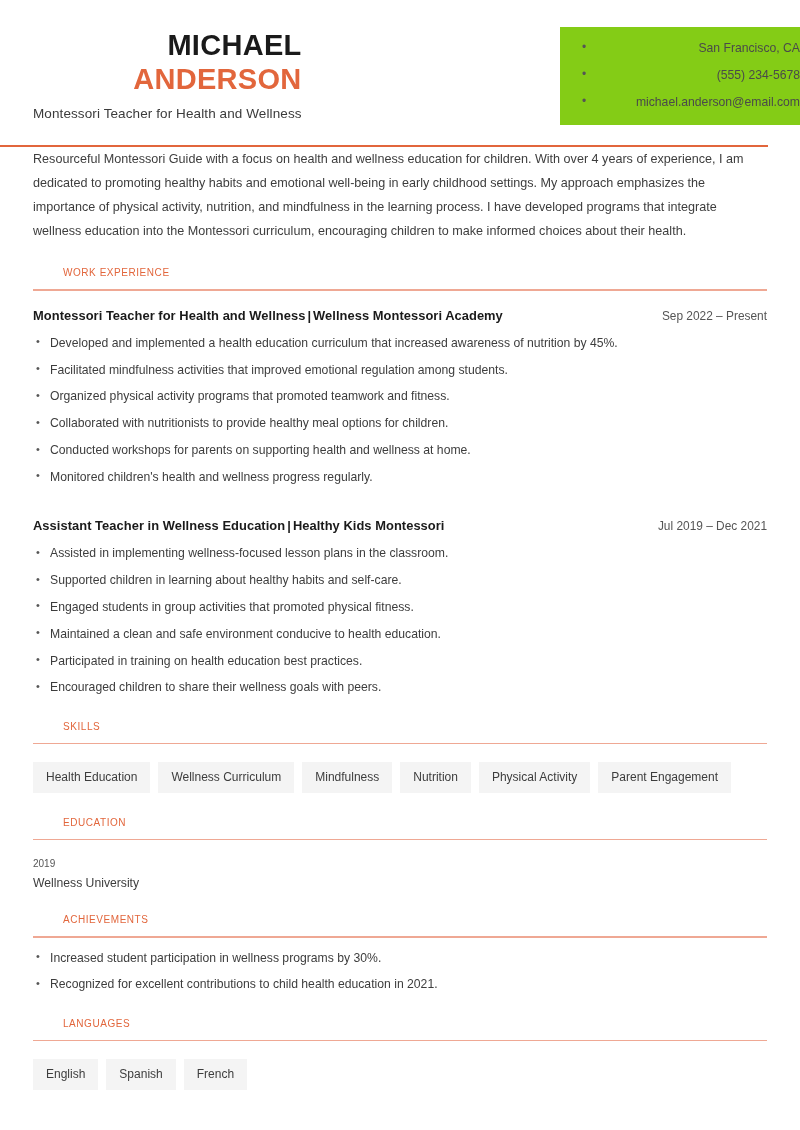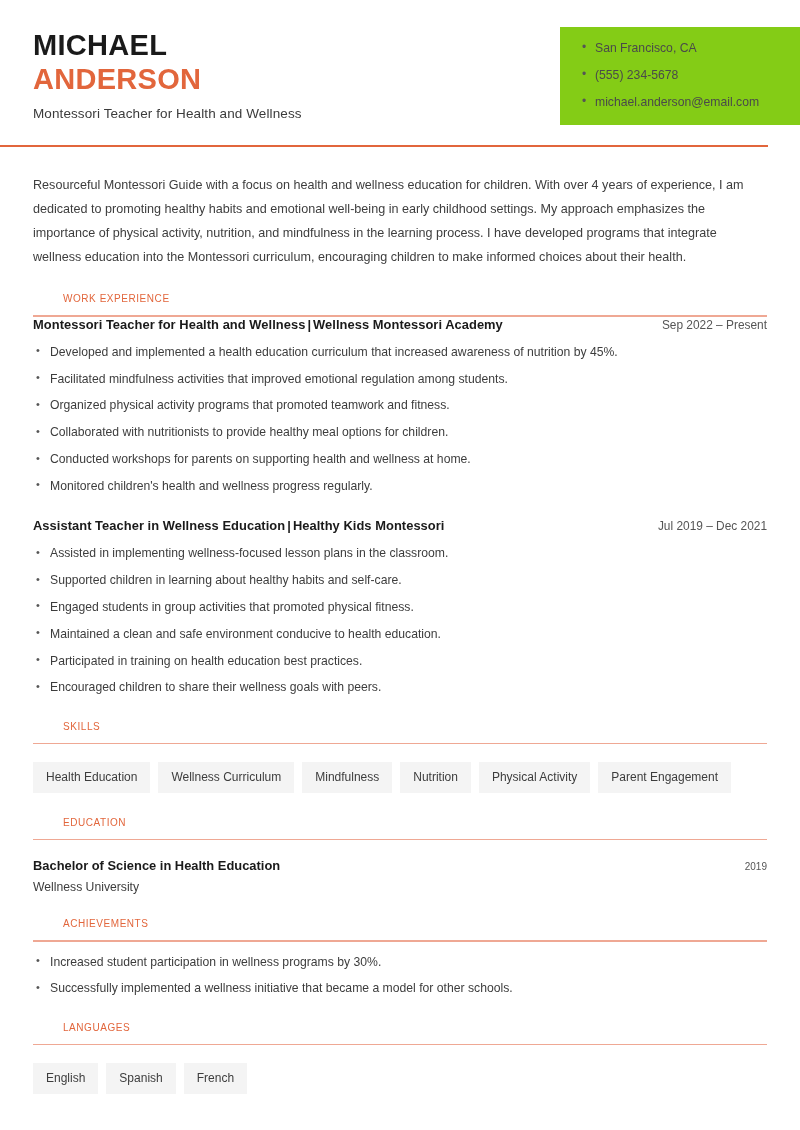--- a/index.html
+++ b/index.html
@@ -21,20 +21,21 @@
   }
 
   
   .header {
     position: relative;
     display: flex;
     align-items: flex-start;
     justify-content: space-between;
     padding: 24px 0 0 0;
     min-height: 112px;
+    text-align: right;
   }
 
   .identity {
     padding-left: 33px;
     padding-top: 4px;
   }
 
   .name-line {
     font-size: 29px;
     font-weight: bold;
@@ -83,21 +84,20 @@
     background: #E2663C;
     margin: 20px 0 0 0;
   }
 
   
   .content {
     padding: 0 33px 0 33px;
   }
 
   .summary {
-    margin-top: 26px;
     font-size: 12.6px;
     line-height: 1.92;
     color: #3d3d3d;
     text-align: left;
     max-width: 738px;
   }
 
   .section { margin-top: 24px; }
 
   .section-title {
@@ -109,22 +109,22 @@
     margin-left: 30px;
   }
 
   .section-rule {
     height: 1.5px;
     background: #EFA894;
     margin-top: 11px;
   }
 
   
-  .entry { margin-top: 0; }
-  .entry + .entry { margin-top: 23px; }
+  .entry { margin-top: 17px; }
+  .entry + .entry { margin-top: 32px; }
 
   .entry-head {
     display: flex;
     align-items: baseline;
     justify-content: space-between;
     gap: 16px;
   }
 
   .entry-title {
     font-size: 12.9px;
@@ -287,33 +287,32 @@
         <span class="chip">Physical Activity</span>
         <span class="chip">Parent Engagement</span>
       </div>
     </div>
 
     <div class="section">
       <div class="section-title">EDUCATION</div>
       <div class="section-rule"></div>
       <div class="edu-entry">
         <div class="edu-head">
-          <div class="edu-degree">Bachelor of Science in Health Education</div>
           <div class="edu-year">2019</div>
         </div>
         <div class="edu-school">Wellness University</div>
       </div>
     </div>
 
     <div class="section">
       <div class="section-title">ACHIEVEMENTS</div>
       <div class="section-rule"></div>
       <ul class="bullets ach-list">
         <li>Increased student participation in wellness programs by 30%.</li>
-        <li>Successfully implemented a wellness initiative that became a model for other schools.</li>
+        <li>Recognized for excellent contributions to child health education in 2021.</li>
       </ul>
     </div>
 
     <div class="section">
       <div class="section-title">LANGUAGES</div>
       <div class="section-rule"></div>
       <div class="chips">
         <span class="chip">English</span>
         <span class="chip">Spanish</span>
         <span class="chip">French</span>

